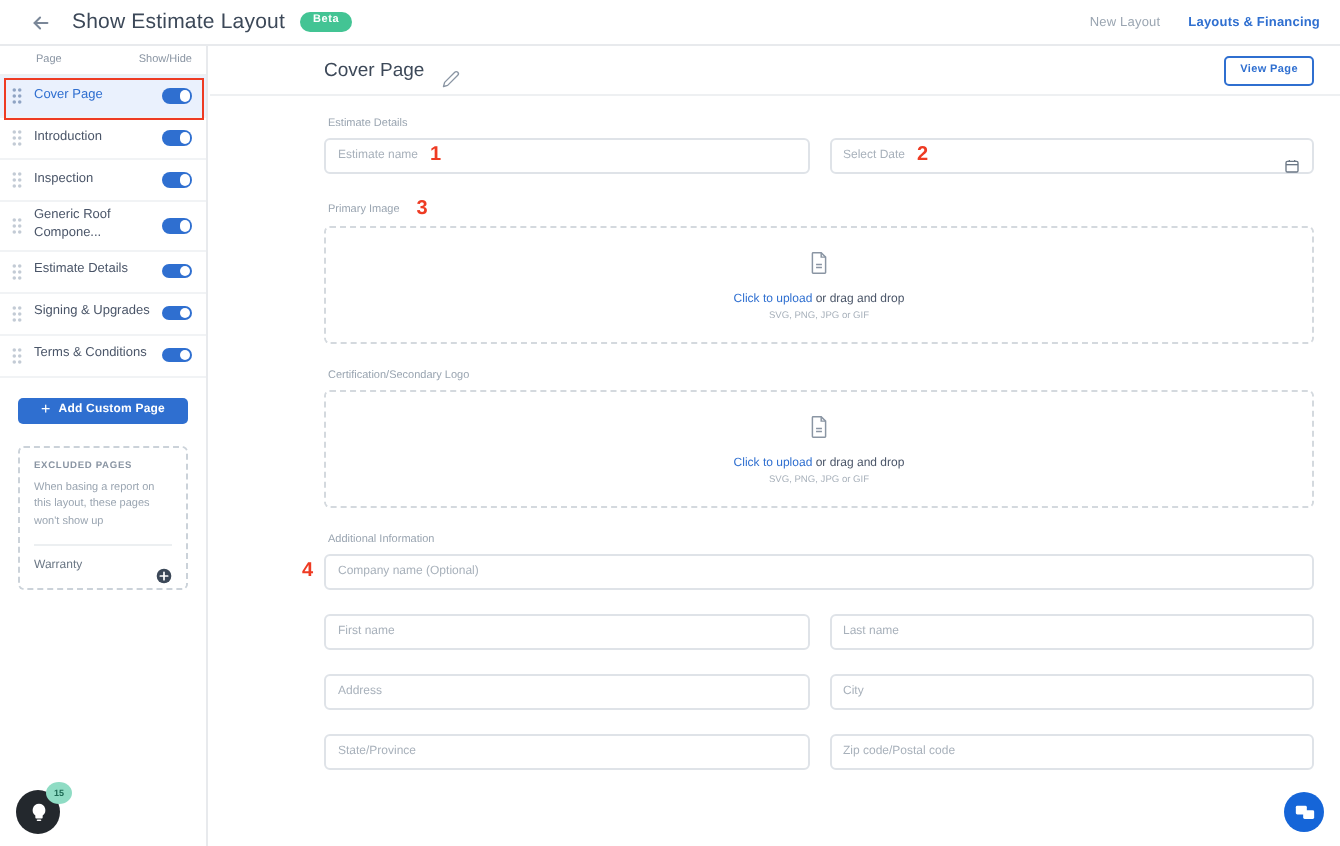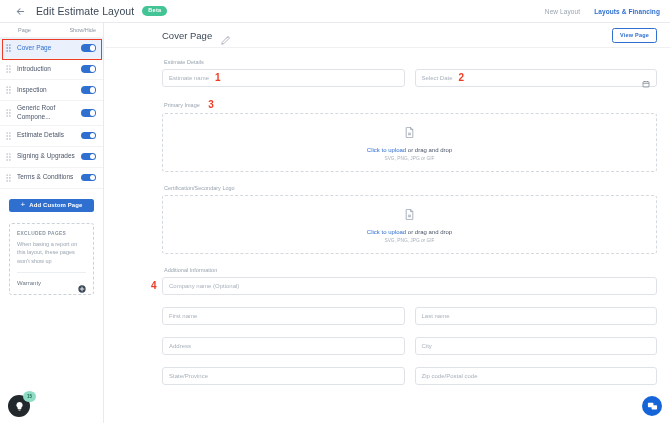--- a/index.html
+++ b/index.html
@@ -174,21 +174,21 @@
 
 <div class="app">
 
   <div class="topbar">
     <div class="back-arrow">
       <svg width="11" height="11" viewBox="0 0 24 24" fill="none" stroke="currentColor" stroke-width="2.2" stroke-linecap="round" stroke-linejoin="round">
         <line x1="19" y1="12" x2="5" y2="12"></line>
           <polyline points="11 18 5 12 11 6"></polyline>
       </svg>
     </div>
-    <div class="topbar-title">Edit Estimate Layout</div>
+    <div class="topbar-title">Show Estimate Layout</div>
     <div class="beta-badge">Beta</div>
     <div class="topbar-right">
       <div class="top-link">New Layout</div>
       <div class="top-link active">Layouts &amp; Financing</div>
     </div>
   </div>
 
   <div class="sidebar">
     <div class="sb-head">
       <span class="h1">Page</span>

